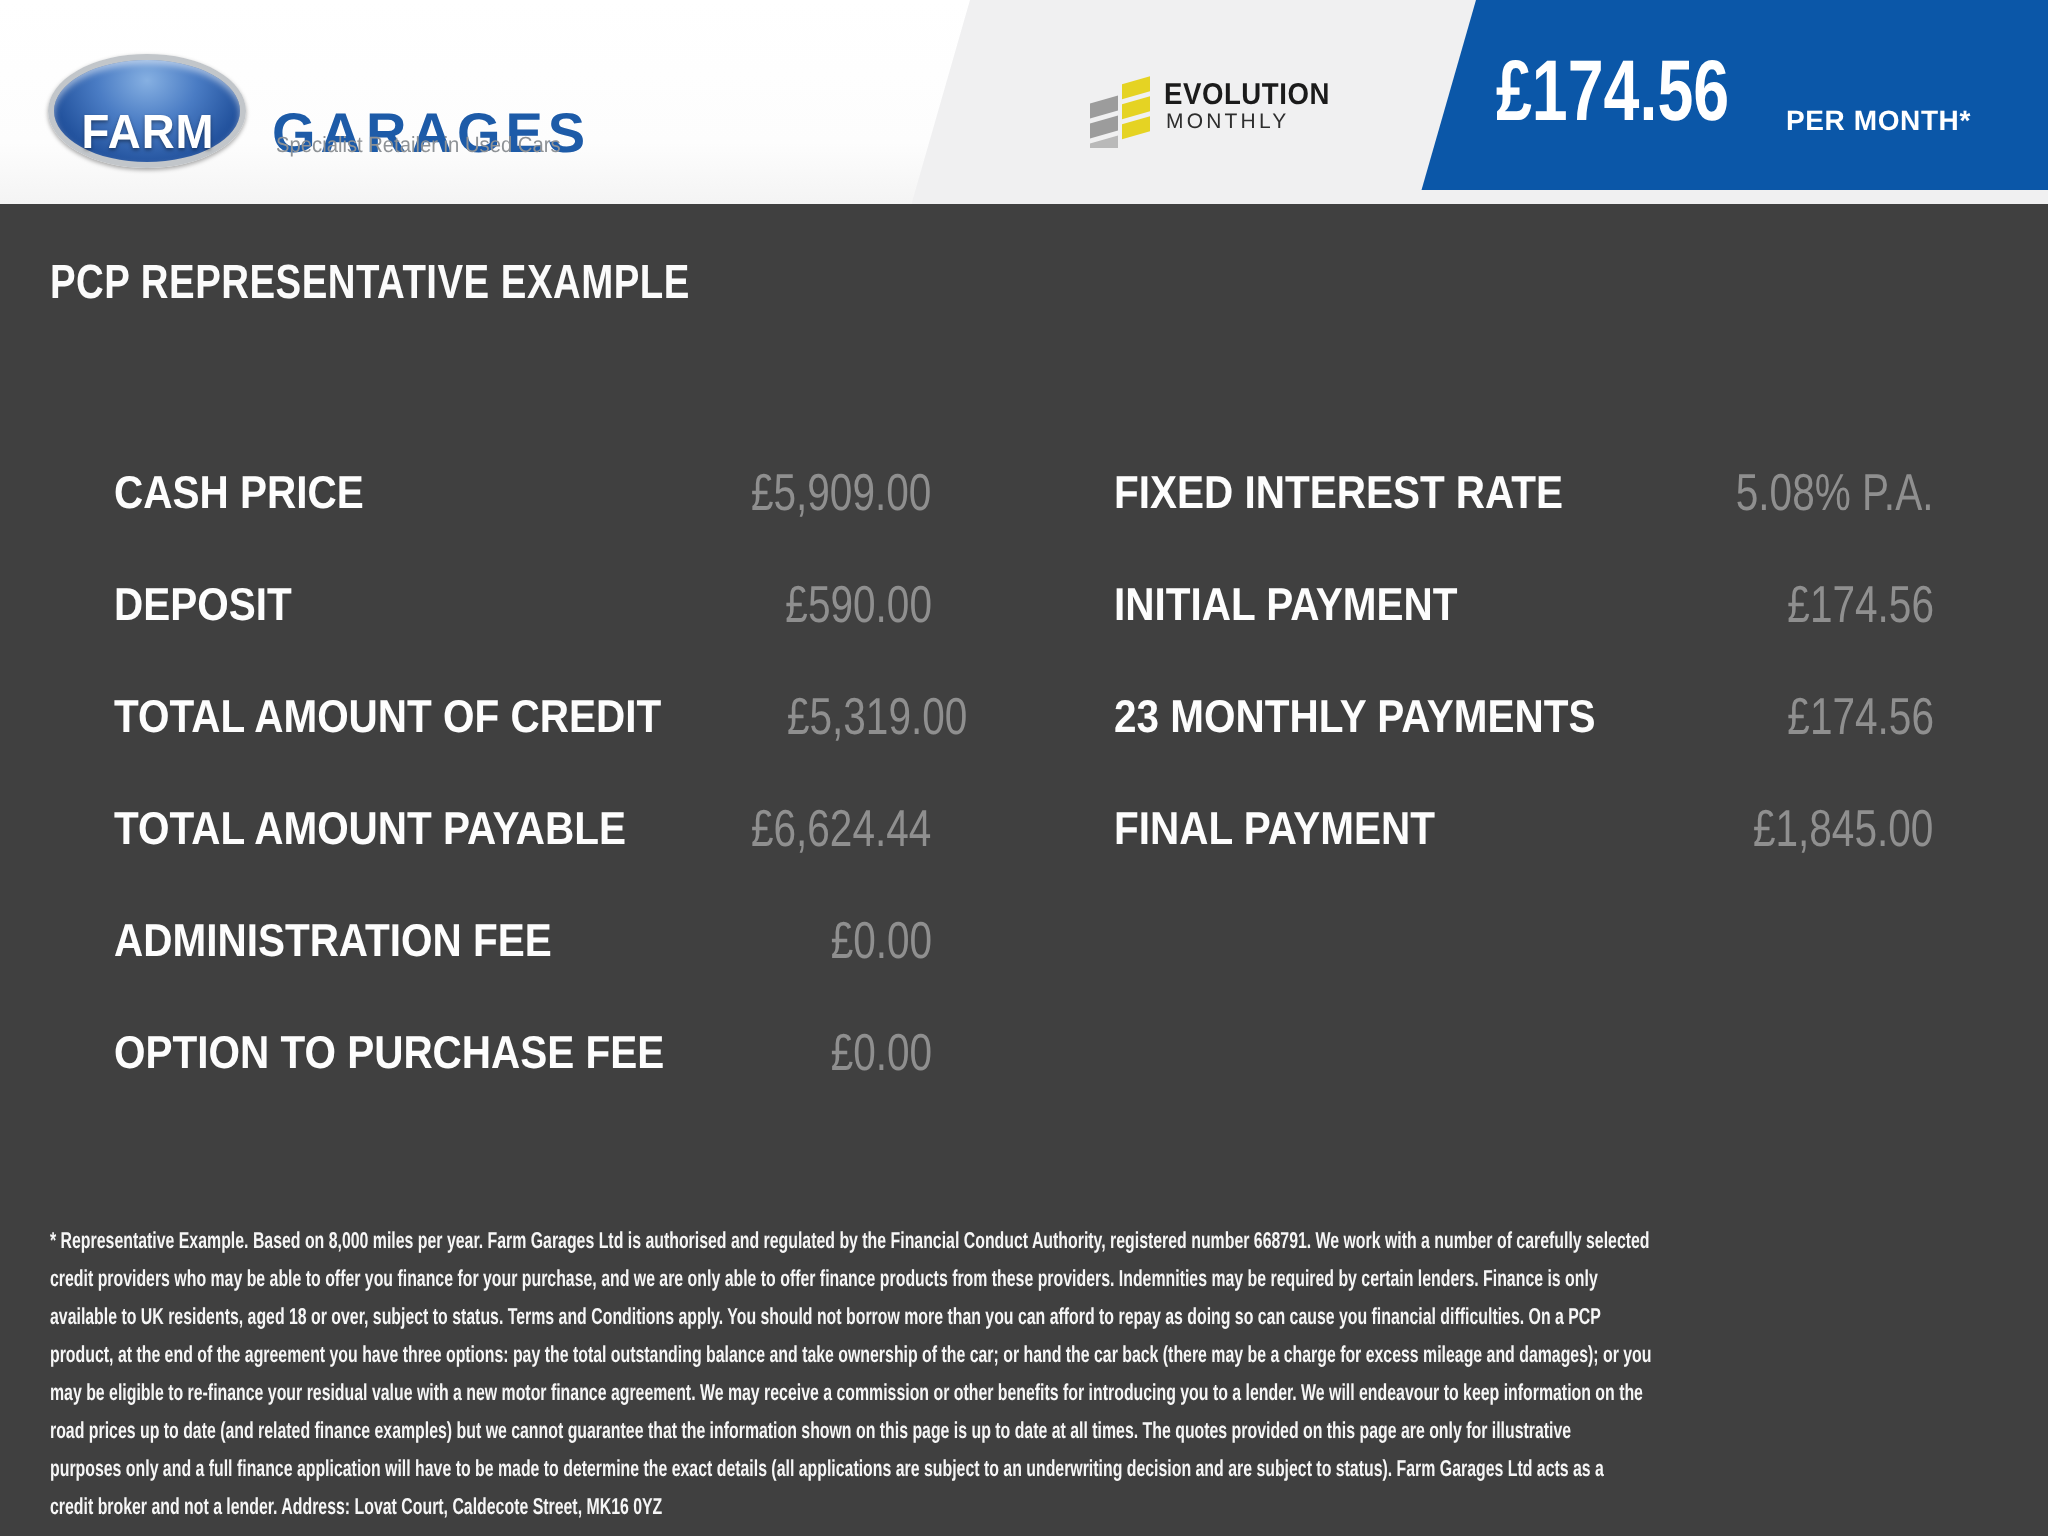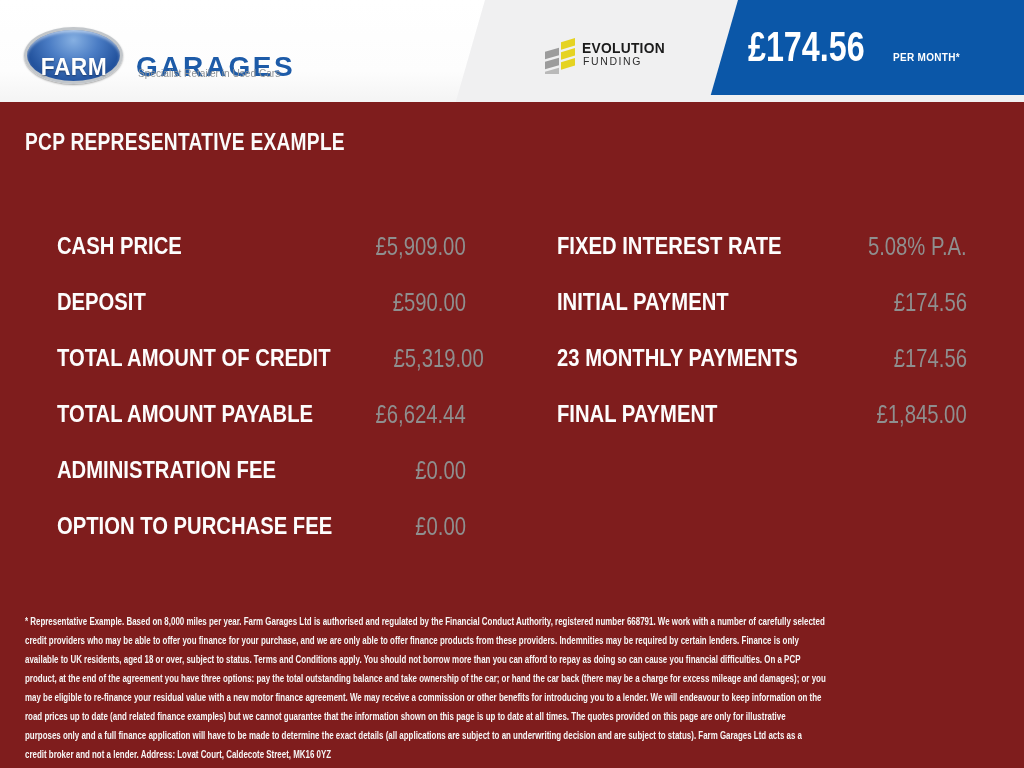--- a/index.html
+++ b/index.html
@@ -63,27 +63,27 @@
 
   
   .price-banner { position:absolute; left:748px; top:0; width:270px; height:95px; z-index:3; }
   .price-amount {
     position:absolute; left:0; top:24px; color:#ffffff; font-weight:bold;
     font-size:43px; line-height:44px; white-space:nowrap;
     transform:scaleX(.75); transform-origin:0 0;
   }
   .price-suffix {
     position:absolute; left:145px; top:52px; color:#ffffff; font-weight:bold;
-    font-size:10px; letter-spacing:.3px; white-space:nowrap;
+    font-size:14px; letter-spacing:.3px; white-space:nowrap;
   }
 
   
   .main {
     position:absolute; left:0; top:102px; width:1024px; height:666px;
-    background:#7f1d1d; color:#ffffff;
+    background:#404040; color:#ffffff;
   }
   .panel-title {
     position:absolute; left:25px; top:26px;
     font-size:24px; font-weight:bold; color:#fbfbfb; white-space:nowrap;
     transform:scaleX(.8); transform-origin:0 0; letter-spacing:.3px;
   }
 
   .fin-col { position:absolute; top:116px; }
   .fin-col.left  { left:57px;  width:409px; }
   .fin-col.right { left:557px; width:410px; }
@@ -129,21 +129,21 @@
       <g transform="translate(0,9) skewY(-16)">
         <rect x="1" y="9" width="14" height="7.5" fill="#9c9c9c"></rect>
         <rect x="1" y="19" width="14" height="7.5" fill="#9c9c9c"></rect>
         <rect x="1" y="29" width="14" height="7.5" fill="#b9b9b9"></rect>
         <rect x="17" y="4" width="14" height="7.5" fill="#e5d323"></rect>
         <rect x="17" y="14" width="14" height="7.5" fill="#e5d323"></rect>
         <rect x="17" y="24" width="14" height="7.5" fill="#e5d323"></rect>
       </g>
     </svg>
     <div class="evo-name">EVOLUTION</div>
-    <div class="evo-sub">FUNDING</div>
+    <div class="evo-sub">MONTHLY</div>
   </div>
 
   <div class="price-banner">
     <div class="price-amount">£174.56</div>
     <div class="price-suffix">PER MONTH*</div>
   </div>
 </div>
 
 <div class="main">
   <div class="panel-title">PCP REPRESENTATIVE EXAMPLE</div>

